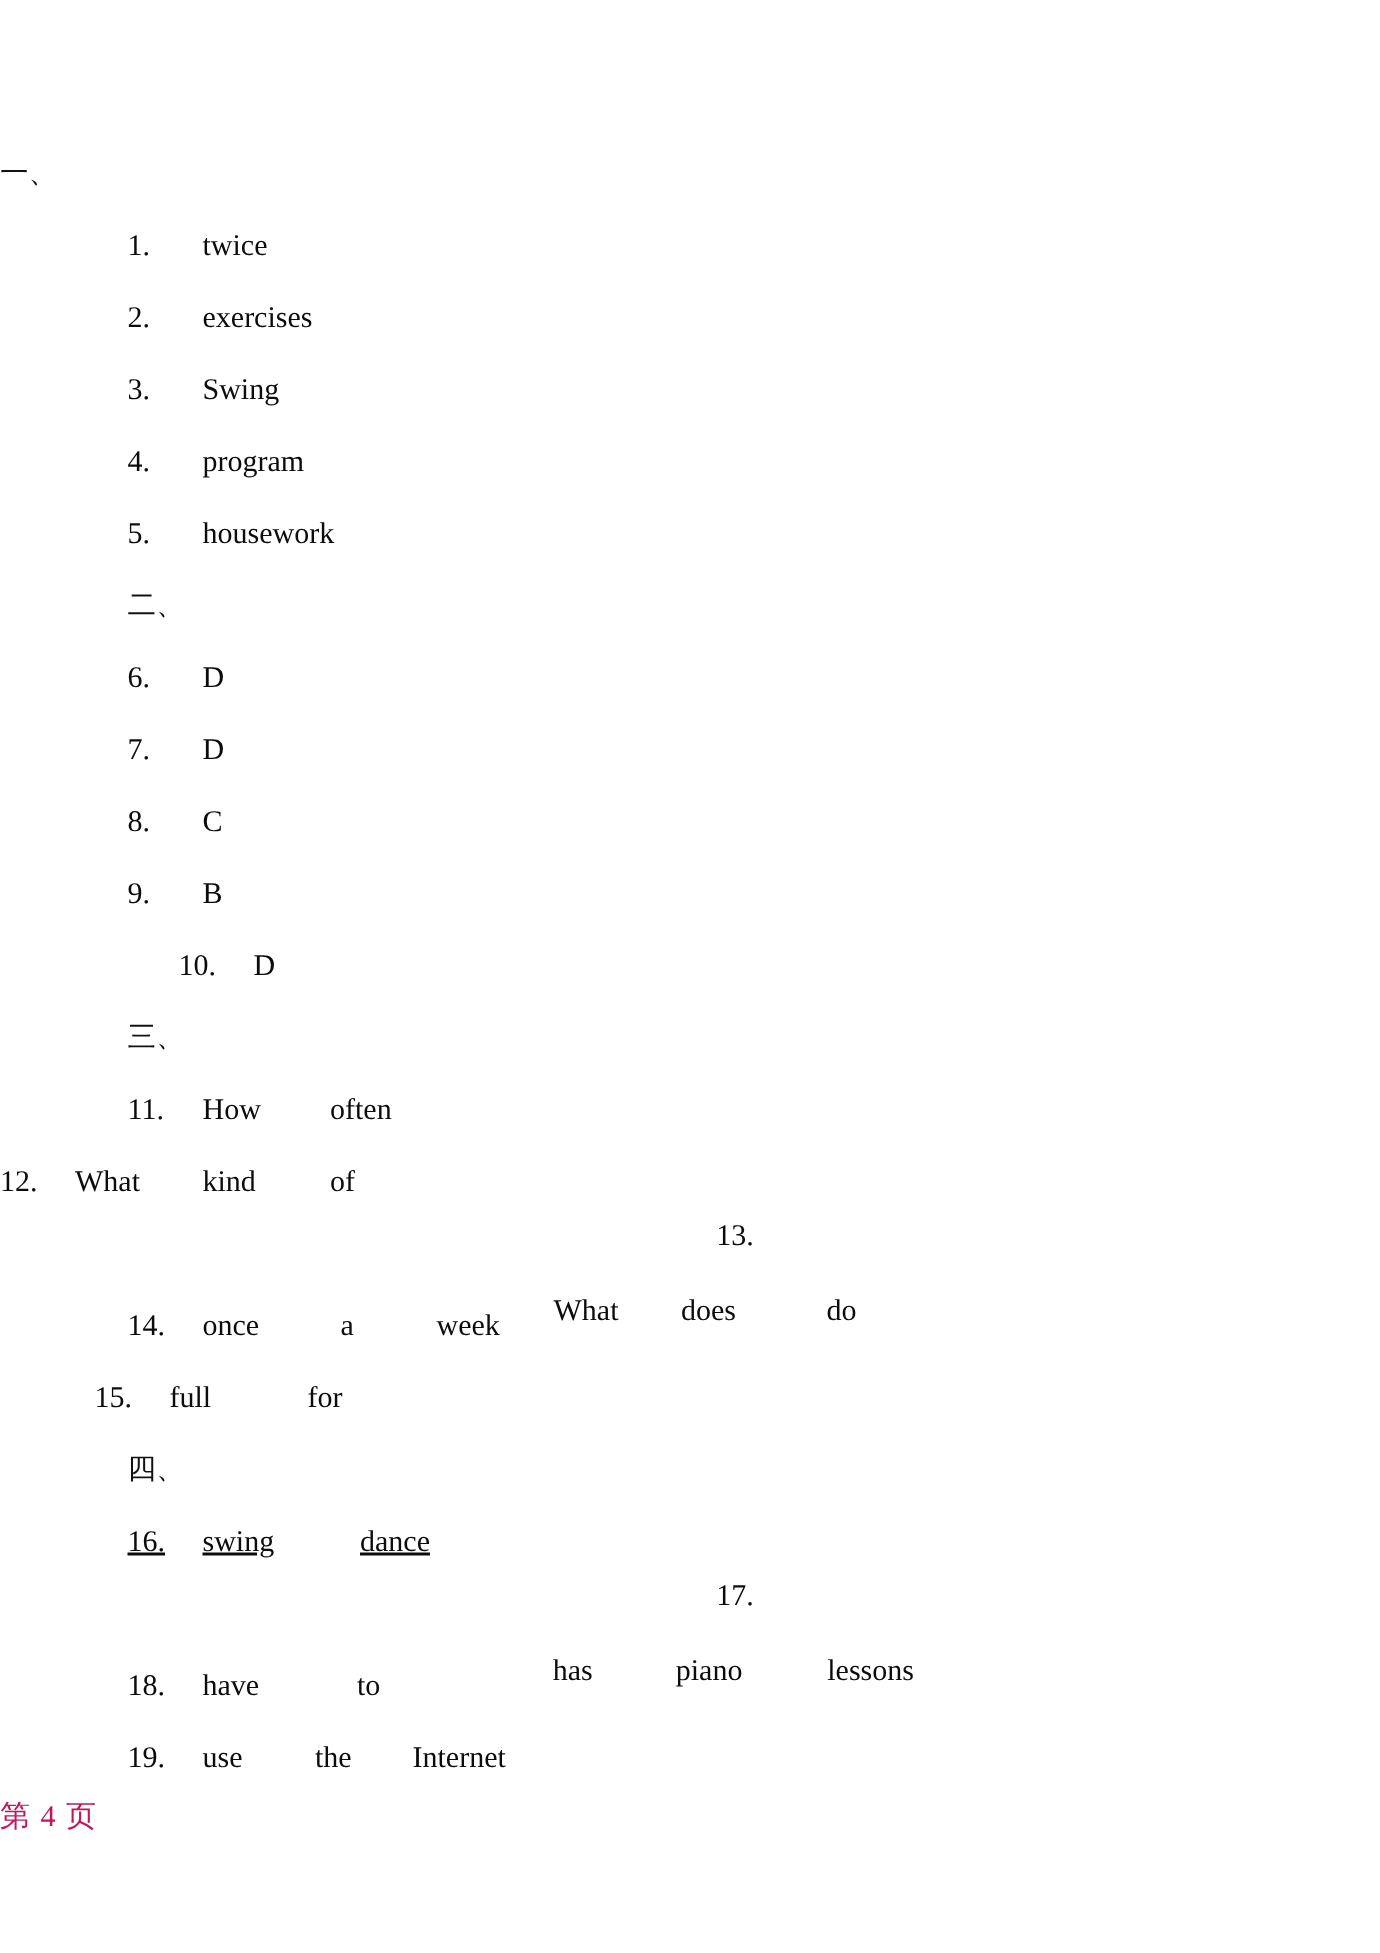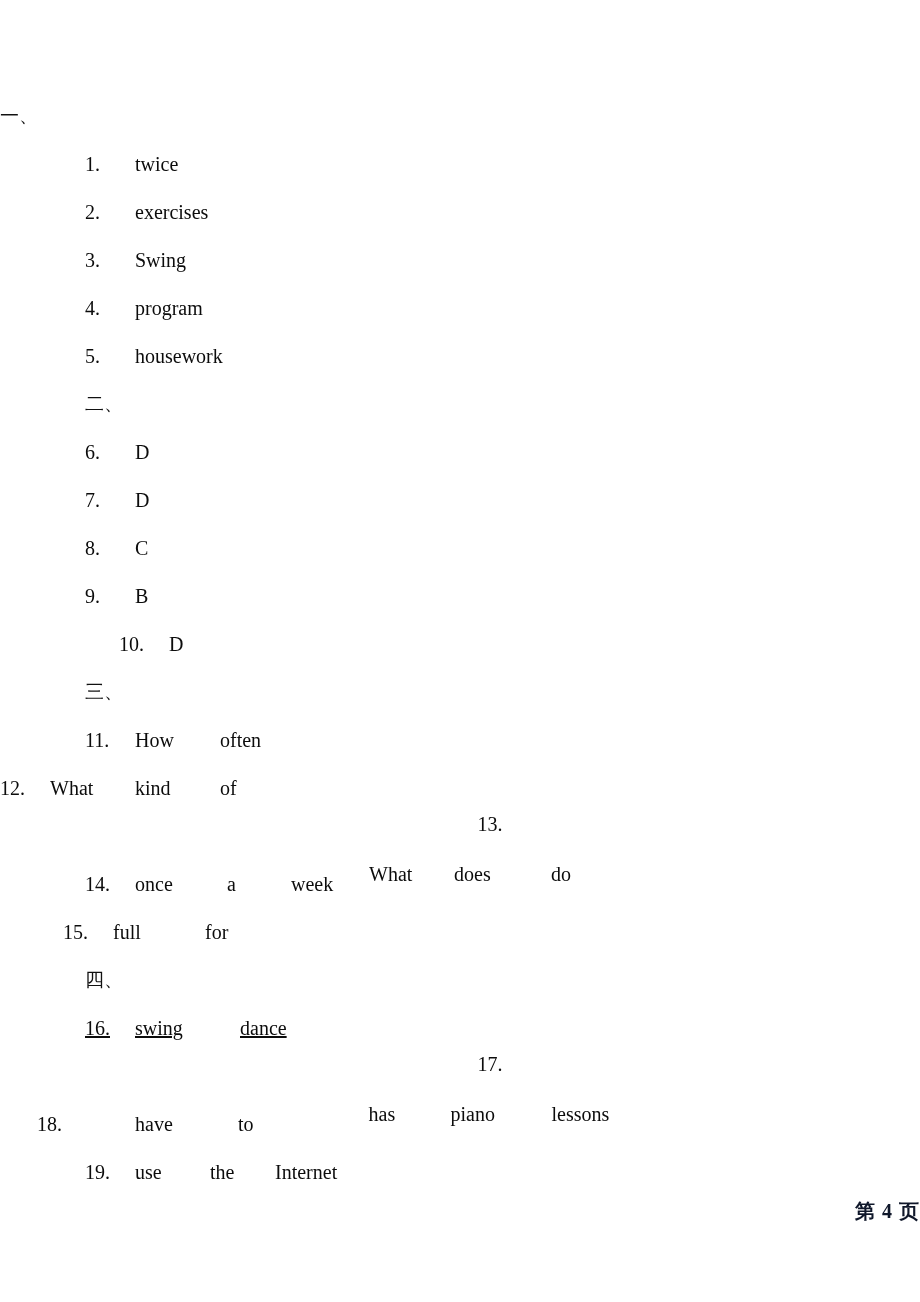--- a/index.html
+++ b/index.html
@@ -65,26 +65,25 @@
   }
   
   .cells > .cell:nth-child(1) { min-width: 85px; }
   .cells > .cell:nth-child(2) { min-width: 85px; }
   .cells > .cell:nth-child(3) { min-width: 85px; }
 
   .page-footer {
     position: absolute;
     left: 0;
     width: 920px;
-    text-align: right;
+    text-align: left;
     font-size: 20px;
     line-height: 24px;
-    color: #0f172a;
+    color: #be185d;
     letter-spacing: 1px;
-    font-weight: bold;
   }
   .footer-inner { display: inline-block; white-space: pre; }
 </style>
 </head>
 <body>
 
 <div id="page">
 
   <div class="doc-body" style="padding-top:92px;">
 
@@ -208,21 +207,21 @@
         </span>
       </div>
       <div class="answer-row" style="padding-left:85px;flex-direction:column;">
         <span class="row-num">17.</span>
         <span class="cells">
           <span class="cell" style="min-width:82px;">has</span>
           <span class="cell" style="min-width:101px;">piano</span>
           <span class="cell">lessons</span>
         </span>
       </div>
-      <div class="answer-row" style="padding-left:37px;gap:48px;">
+      <div class="answer-row" style="padding-left:85px;">
         <span class="row-num">18.</span>
         <span class="cells">
           <span class="cell" style="min-width:103px;">have</span>
           <span class="cell">to</span>
         </span>
       </div>
       <div class="answer-row" style="padding-left:85px;">
         <span class="row-num">19.</span>
         <span class="cells">
           <span class="cell" style="min-width:75px;">use</span>

